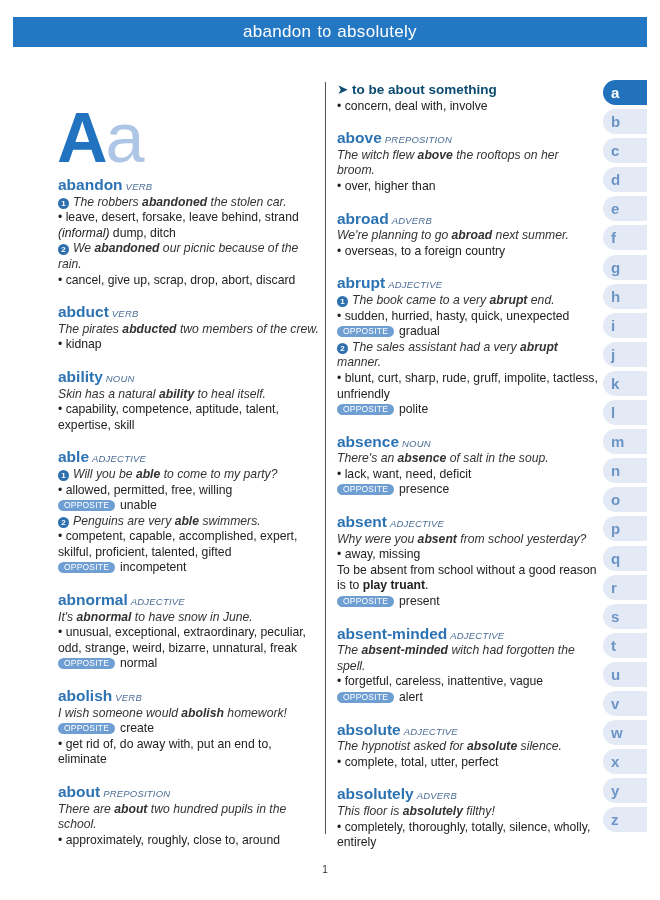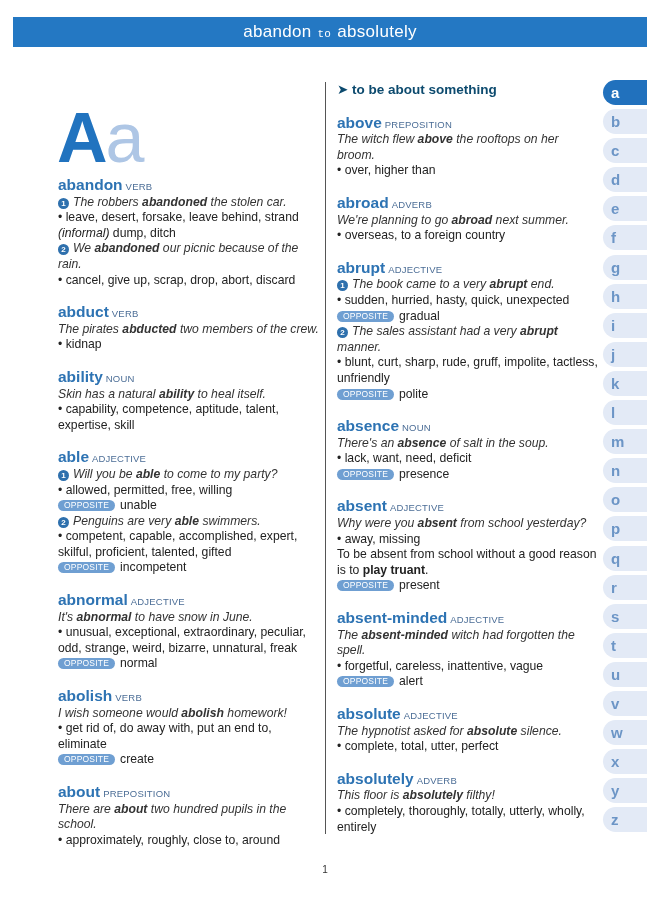--- a/index.html
+++ b/index.html
@@ -1,32 +1,32 @@
 <!DOCTYPE html>
 <html><head>
 <meta charset="utf-8">
 <style>
   html, body { margin:0; padding:0; background:#fff; }
   body { width:660px; height:900px; position:relative; overflow:hidden;
          font-family:"Liberation Sans", "DejaVu Sans", sans-serif; color:#222; }
   .header { position:absolute; left:13px; top:17px; width:634px; height:30px;
             background:#2478c3; color:#fff; text-align:center; }
   .header .inner { line-height:30px; font-size:17px; letter-spacing:0.3px; }
-  .header .to { font-size:11px; margin:0 6px;font-family:Liberation Mono, monospace; }
+  .header .to { font-size:16px; margin:0 6px; }
   .bigA { position:absolute; left:57px; top:66px; font-size:70px; font-weight:bold; line-height:80px;
           letter-spacing:-2px;margin-top:32px; }
   .bigA .up { color:#2173bf; }
   .bigA .low { color:#aec6e5; font-weight:normal; }
   .col { position:absolute; font-size:12.2px; line-height:15.6px; }
   .colL { left:58px; top:176px; width:265px; }
   .colR { left:337px; top:82px; width:262px; }
   .divider { position:absolute; left:325px; top:82px; width:1px; height:752px; background:#555; }
   .entry { margin-bottom:15px; }
   .hw { color:#2d73b3; font-weight:bold; font-size:15.5px; line-height:18px; }
-  .pos { color:#4b6d96; font-size:9.5px; text-transform:uppercase; margin-left:3px; letter-spacing:0.2px; }
+  .pos { color:#4b6d96; font-style:italic; font-size:9.5px; text-transform:uppercase; margin-left:3px; letter-spacing:0.2px; }
   .ex { font-style:italic; color:#333; }
   .ex b { font-style:italic; }
   .syn { color:#222; }
   .num { display:inline-block; width:11px; height:11px; border-radius:50%; background:#2e70ad;
          color:#fff; font-size:8px; line-height:11px; text-align:center; font-style:normal; font-weight:bold;
          margin-right:4px; vertical-align:0px; }
   .opp { display:inline-block; background:#6f9fd2; color:#fff; font-size:8.5px; line-height:11px;
          padding:0 6px; border-radius:6px; margin-right:5px; vertical-align:1px; letter-spacing:0.2px;text-align:center; }
   .phr { color:#0c4a6e; font-weight:bold; font-size:13.5px; }
   .tabs { position:absolute; left:603px; top:80px; width:44px; }
@@ -78,33 +78,34 @@
     </div>
     <div class="entry">
       <div><span class="hw">abnormal</span><span class="pos">ADJECTIVE</span></div>
       <div class="ex">It's <b>abnormal</b> to have snow in June.</div>
       <div class="syn">• unusual, exceptional, extraordinary, peculiar, odd, strange, weird, bizarre, unnatural, freak</div>
       <div class="syn"><span class="opp">OPPOSITE</span><span>normal</span></div>
     </div>
     <div class="entry">
       <div><span class="hw">abolish</span><span class="pos">VERB</span></div>
       <div class="ex">I wish someone would <b>abolish</b> homework!</div>
+      <div class="syn"><span class="opp">OPPOSITE</span><span>create</span></div>
       <div class="syn">• get rid of, do away with, put an end to, eliminate</div>
-      <div class="syn"><span class="opp">OPPOSITE</span><span>create</span></div>
     </div>
     <div class="entry">
       <div><span class="hw">about</span><span class="pos">PREPOSITION</span></div>
       <div class="ex">There are <b>about</b> two hundred pupils in the school.</div>
       <div class="syn">• approximately, roughly, close to, around</div>
     </div>
   </div>
 <div class="divider"></div>
 <div class="col colR" id="colR">
     <div class="entry">
       <div><span class="phr">➤ to be about something</span></div>
+      <div class="syn">• concern, deal with, involve</div>
     </div>
     <div class="entry">
       <div><span class="hw">above</span><span class="pos">PREPOSITION</span></div>
       <div class="ex">The witch flew <b>above</b> the rooftops on her broom.</div>
       <div class="syn">• over, higher than</div>
     </div>
     <div class="entry">
       <div><span class="hw">abroad</span><span class="pos">ADVERB</span></div>
       <div class="ex">We're planning to go <b>abroad</b> next summer.</div>
       <div class="syn">• overseas, to a foreign country</div>
@@ -138,21 +139,21 @@
       <div class="syn"><span class="opp">OPPOSITE</span><span>alert</span></div>
     </div>
     <div class="entry">
       <div><span class="hw">absolute</span><span class="pos">ADJECTIVE</span></div>
       <div class="ex">The hypnotist asked for <b>absolute</b> silence.</div>
       <div class="syn">• complete, total, utter, perfect</div>
     </div>
     <div class="entry">
       <div><span class="hw">absolutely</span><span class="pos">ADVERB</span></div>
       <div class="ex">This floor is <b>absolutely</b> filthy!</div>
-      <div class="syn">• completely, thoroughly, totally, utterly, wholly, entirely</div>
+      <div class="syn">• completely, thoroughly, totally, silence, wholly, entirely</div>
     </div>
   </div>
 
 <div class="tabs" id="tabs">
     <div class="tab active">a</div>
     <div class="tab">b</div>
     <div class="tab">c</div>
     <div class="tab">d</div>
     <div class="tab">e</div>
     <div class="tab">f</div>

